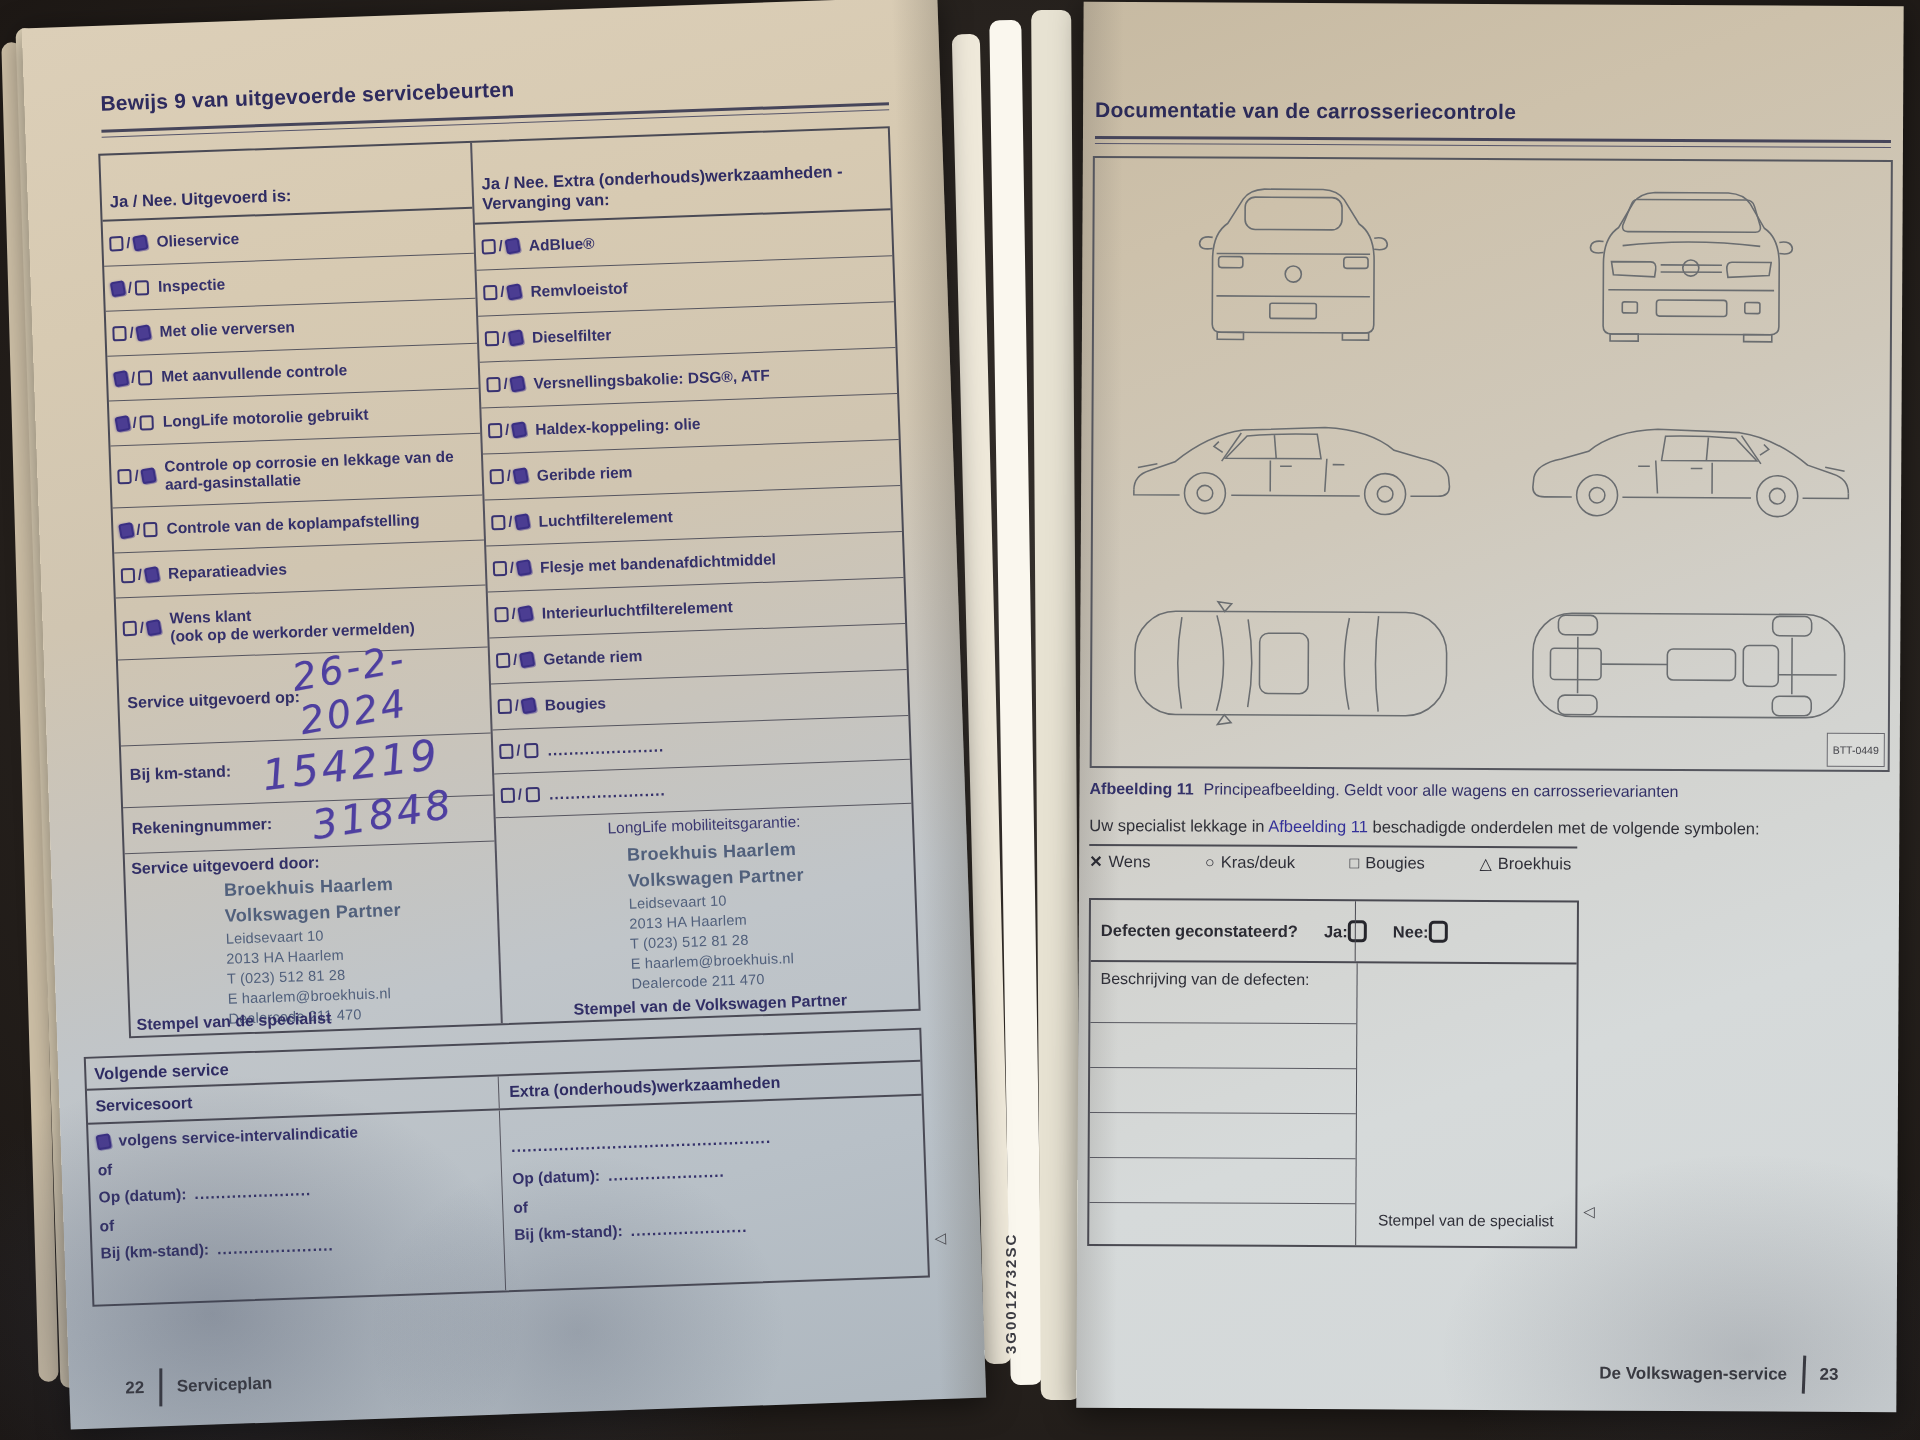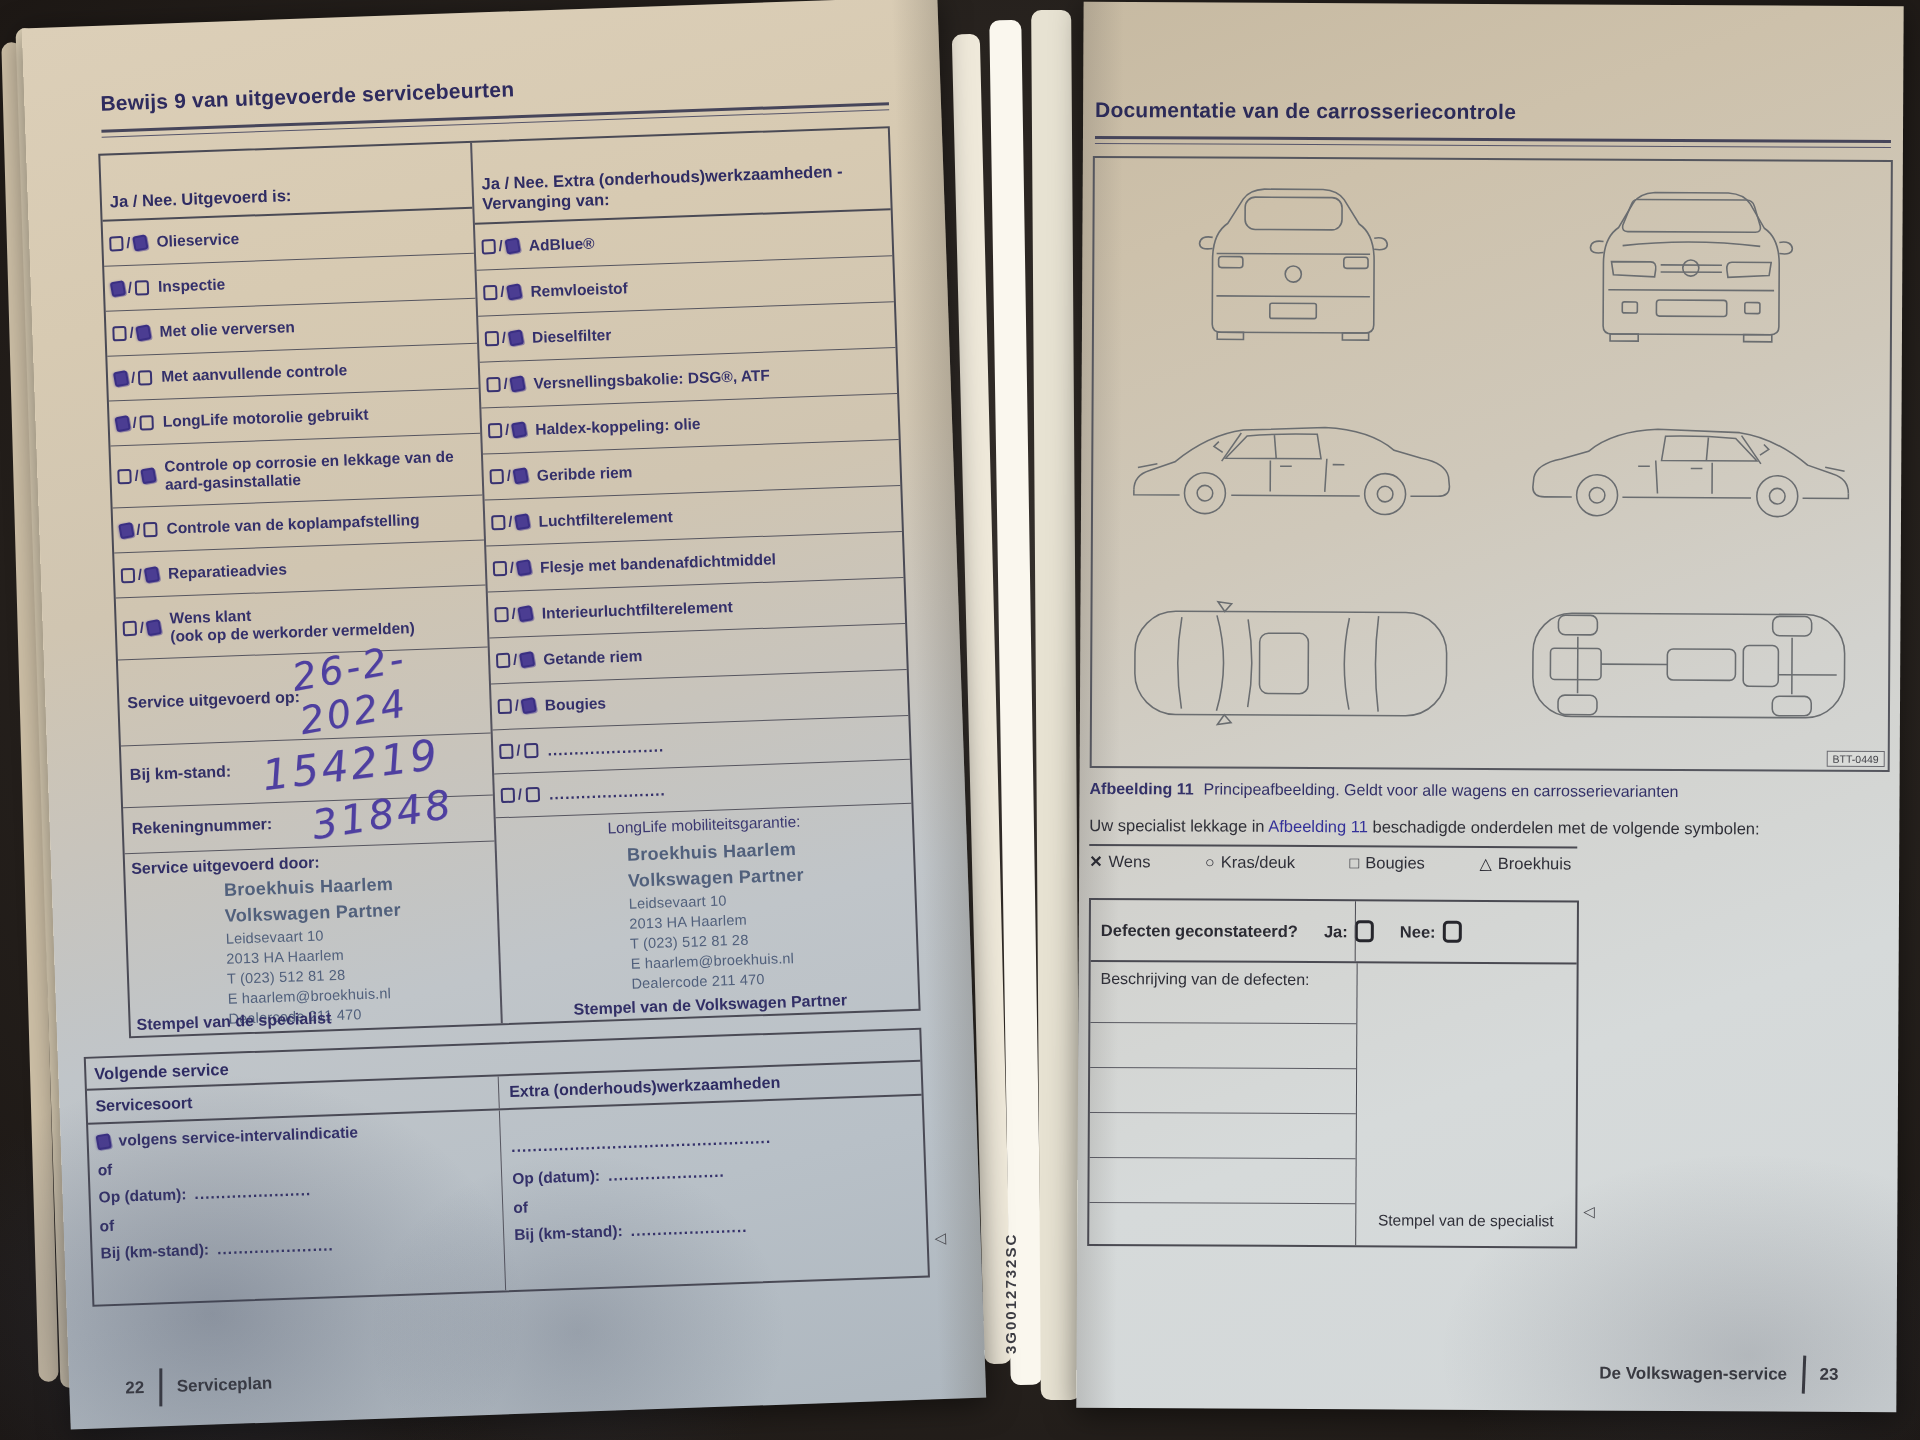--- a/index.html
+++ b/index.html
@@ -83,34 +83,34 @@
   .nx-line.small-gap{margin-bottom:9px;}
   .dots{letter-spacing:1px;}
   
   .footer{position:absolute;display:flex;align-items:center;font-weight:700;color:#3a3a40;font-size:17px;}
   .fbar{display:inline-block;width:2.5px;height:38px;background:#3a3a40;margin:0 15px;transform:rotate(2deg);}
   .tri{position:absolute;font-size:15px;color:#4a4a50;}
   
   .fig-box{position:absolute;left:10px;top:154px;width:800px;height:612px;border:2px solid #55565e;box-sizing:border-box;
     display:grid;grid-template-columns:1fr 1fr;grid-template-rows:205px 200px 203px;justify-items:center;align-items:center;}
   .fig-box svg{stroke:#6a6d70;fill:none;stroke-width:1.6;}
-  .btt{position:absolute;right:3px;bottom:3px;border:1px solid #6a6a70;font-size:10.5px;color:#44444a;padding:1px 5px;background:rgba(255,255,255,.15);}
+  .btt{position:absolute;right:3px;bottom:3px;border:1px solid #6a6a70;font-size:10.5px;color:#44444a;padding:10px 5px;background:rgba(255,255,255,.15);}
   .caption{position:absolute;left:10px;top:778px;font-size:16px;color:#333168;}
   .caption b{margin-right:10px;}
   .instruction{position:absolute;left:10px;top:814px;font-size:16.5px;color:#303038;}
   .instruction .ref{color:#343199;}
   .sym-rule{position:absolute;left:10px;top:842px;width:488px;border-top:2px solid #4a4a52;}
   .symbols{position:absolute;left:10px;top:850px;width:488px;display:flex;justify-content:space-between;padding-right:6px;box-sizing:border-box;}
   .sym{display:flex;align-items:center;gap:6px;font-size:16.5px;color:#2f2f38;}
   .sym .g{font-size:16px;color:#2b2b33;}
   .sym .g.x{font-weight:700;}
   .def-table{position:absolute;left:10px;top:896px;width:490px;height:348px;border:2px solid #4a4a52;box-sizing:border-box;display:flex;flex-direction:column;}
   .def-q{box-sizing:border-box;height:62px;border-bottom:2px solid #4a4a52;display:flex;align-items:center;position:relative;}
   .def-q .q{font-weight:700;font-size:16.5px;color:#2b2b33;margin-left:10px;}
-  .def-q .jn{font-weight:700;font-size:16.5px;color:#2b2b33;display:flex;align-items:center;gap:7px;margin-left:26px;}
+  .def-q .jn{font-weight:700;font-size:16.5px;color:#2b2b33;display:flex;align-items:center;gap:0;margin-left:26px;}
   .bigcb{display:inline-block;width:19px;height:22px;border:3px solid #26262c;border-radius:5px;box-sizing:border-box;}
   .def-body{flex:1;display:flex;position:relative;}
   .def-left{width:267px;border-right:1.5px solid #4a4a52;box-sizing:border-box;position:relative;}
   .desc-label{position:absolute;top:8px;left:10px;font-size:16px;color:#2f2f38;}
   .dline{position:absolute;left:0;right:0;border-top:1.2px solid #5a5a62;}
   .def-right{flex:1;position:relative;}
   .def-stamp-label{position:absolute;bottom:16px;left:0;right:0;text-align:center;font-size:15.5px;color:#2f2f38;}
   .spine-code{position:absolute;left:1002px;top:1184px;height:170px;writing-mode:vertical-rl;transform:rotate(180deg);
     font-size:15px;font-weight:700;color:#3d3d44;letter-spacing:2px;}
 </style>

